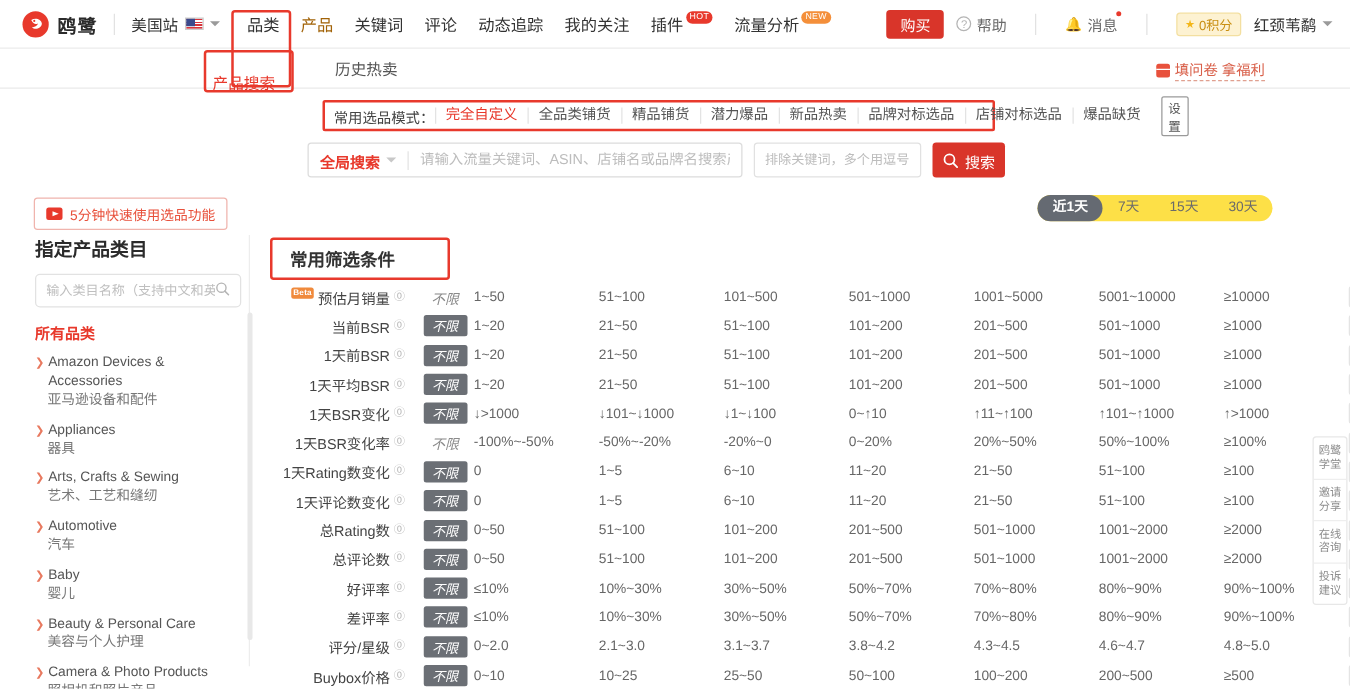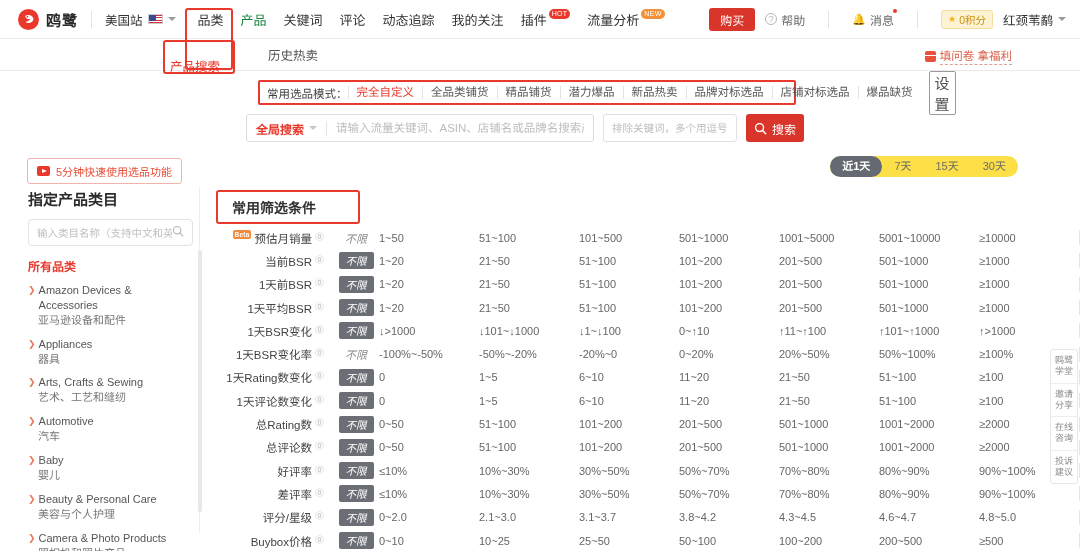--- a/index.html
+++ b/index.html
@@ -44,21 +44,21 @@
   .caret {
     display:inline-block; width:0;height:0;
     border-left: 4px solid transparent; border-right: 4px solid transparent;
     border-top: 4.5px solid #9a9a9a;
   }
   .nav { display: flex; align-items: center; gap: 17px; margin-left: 22px; }
   .nav-item {
     font-size: 13px; color: #333; cursor: pointer; position: relative;
     display: flex; align-items: center; gap: 2px; white-space: nowrap;
   }
-  .nav-item.active { color: #15803d; }
+  .nav-item.active { color: #a16207; }
   .tag-hot, .tag-new {
     font-size: 7px; color:#fff; padding: 1px 3px; border-radius: 6px;
     position: relative; top: -5px; letter-spacing: .3px; line-height: 1.2;
   }
   .tag-hot { background: #e8392c; }
   .tag-new { background: #f48f3a; }
   .spacer { flex: 1; }
   .right-tools { display: flex; align-items: center; gap: 10px; }
   .btn-buy {
     background: #d9352a; color: #fff; font-size: 12px;
@@ -114,21 +114,21 @@
   }
   .mode-label { font-size: 11.5px; color: #444; white-space: nowrap; }
   .mode-items { display: flex; align-items: center; }
   .mode-item {
     font-size: 11.5px; color: #555; padding: 0 8px;
     border-left: 1px solid #e3e3e3; cursor: pointer; white-space: nowrap;
     line-height: 13px;
   }
   .mode-item.active { color: #e8392c; }
   .mode-setting {
-    margin-left: 8px; font-size: 15px; color: #555;
+    margin-left: 8px; font-size: 10px; color: #555;
     border: 1px solid #9a9a9a; padding: 0px 5px; border-radius: 2px; cursor: pointer;
   }
 
   
   .search-row { margin-left: 246px; margin-top: 9px; display: flex; align-items: center; gap: 9px; }
   .search-main {
     display: flex; align-items: center; width: 348px; height: 28px;
     border: 1px solid #dcdcdc; border-radius: 3px; background: #fff;
   }
   .scope-sel {

